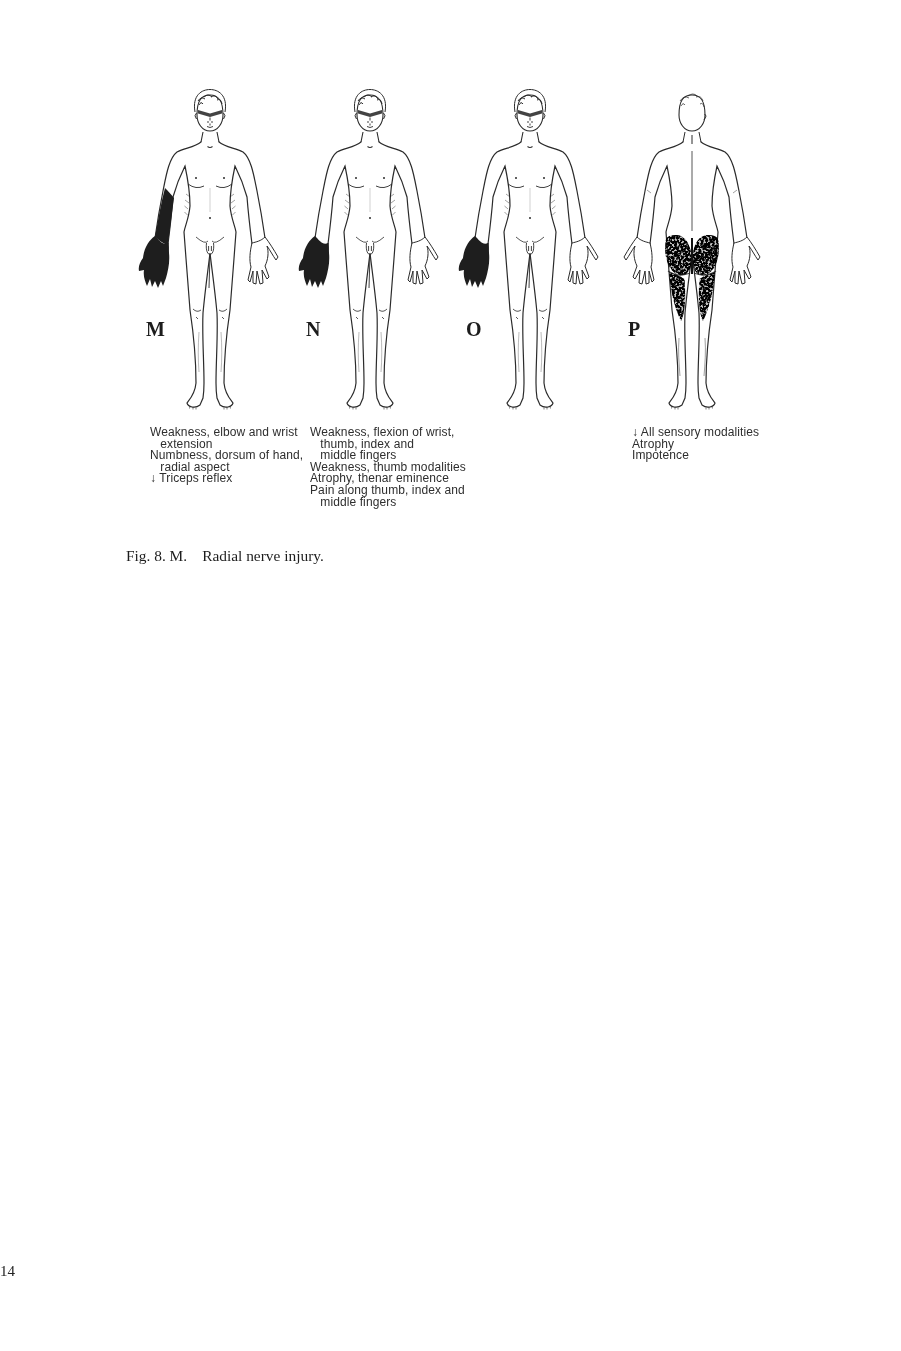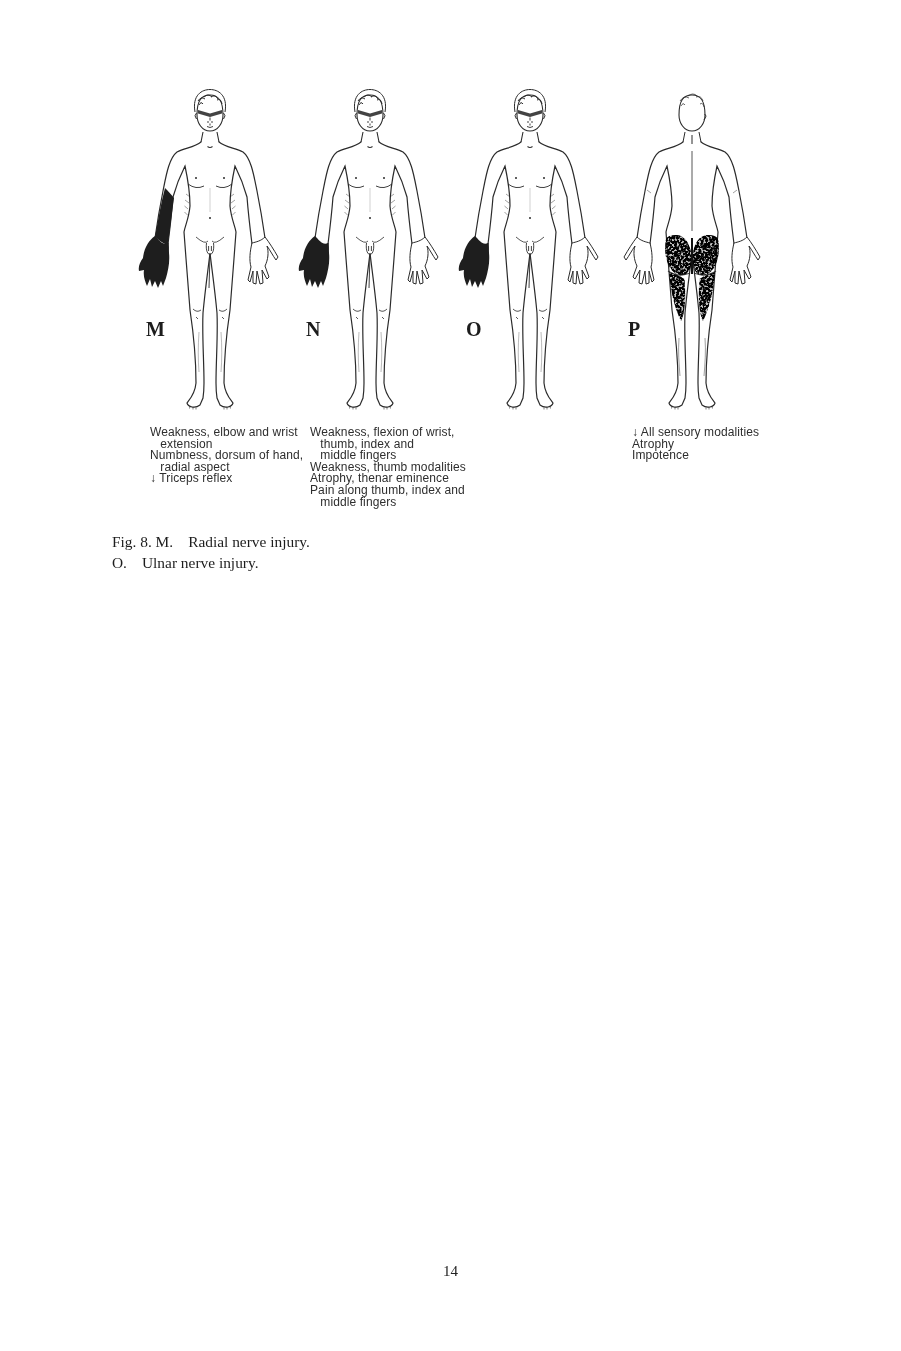--- a/index.html
+++ b/index.html
@@ -6,24 +6,24 @@
   .page{position:relative;width:901px;height:1351px;background:#ffffff;overflow:hidden;
         font-family:"Liberation Serif",serif;color:#1d1d1d;}
   .figure{position:absolute;top:88px;width:160px;height:445px;}
   #fig-0{left:130px}#fig-1{left:290px}#fig-2{left:450px}#fig-3{left:612px}
   .body-art{position:absolute;left:5px;top:0;width:150px;height:340px;}
   .fig-label{position:absolute;left:16px;top:230px;font-family:"Liberation Serif",serif;
              font-weight:bold;font-size:20px;color:#1c1c1c;letter-spacing:.5px;}
   .fig-caption{position:absolute;left:20px;top:339px;font-family:"Liberation Sans",sans-serif;
                font-size:12px;line-height:11.6px;color:#2e2e2e;white-space:pre;letter-spacing:.1px;}
   .legend{position:absolute;left:112px;top:532px;width:684px;font-size:15.4px;line-height:20.8px;}
-  .legend p{margin:0;}
+  .legend p{margin:14px;}
   .legend p.justify{text-align:justify;}
   .legend-prefix{padding-right:15px;}
-  .page-number{position:absolute;top:1263px;left:0;width:100%;text-align:center;
+  .page-number{position:absolute;top:1263px;left:0;width:100%;text-align:left;
                font-size:15px;color:#222;}
 </style>
 </head>
 <body>
 
 <div class="page">
 
   <div>
 
     <div class="figure" id="fig-0">
@@ -160,18 +160,17 @@
       <div class="fig-label">P</div>
       <div class="fig-caption">↓ All sensory modalities
 Atrophy
 Impotence</div>
     </div>
 
   </div>
 
   <div class="legend">
     <p><span class="legend-prefix">Fig. 8. M.</span><span>Radial nerve injury.</span></p>
-    <p><span class="legend-prefix">O.</span><span>Ulnar nerve injury.</span></p>
   </div>
 
   <div class="page-number">14</div>
 
 </div>
 
 </body></html>

